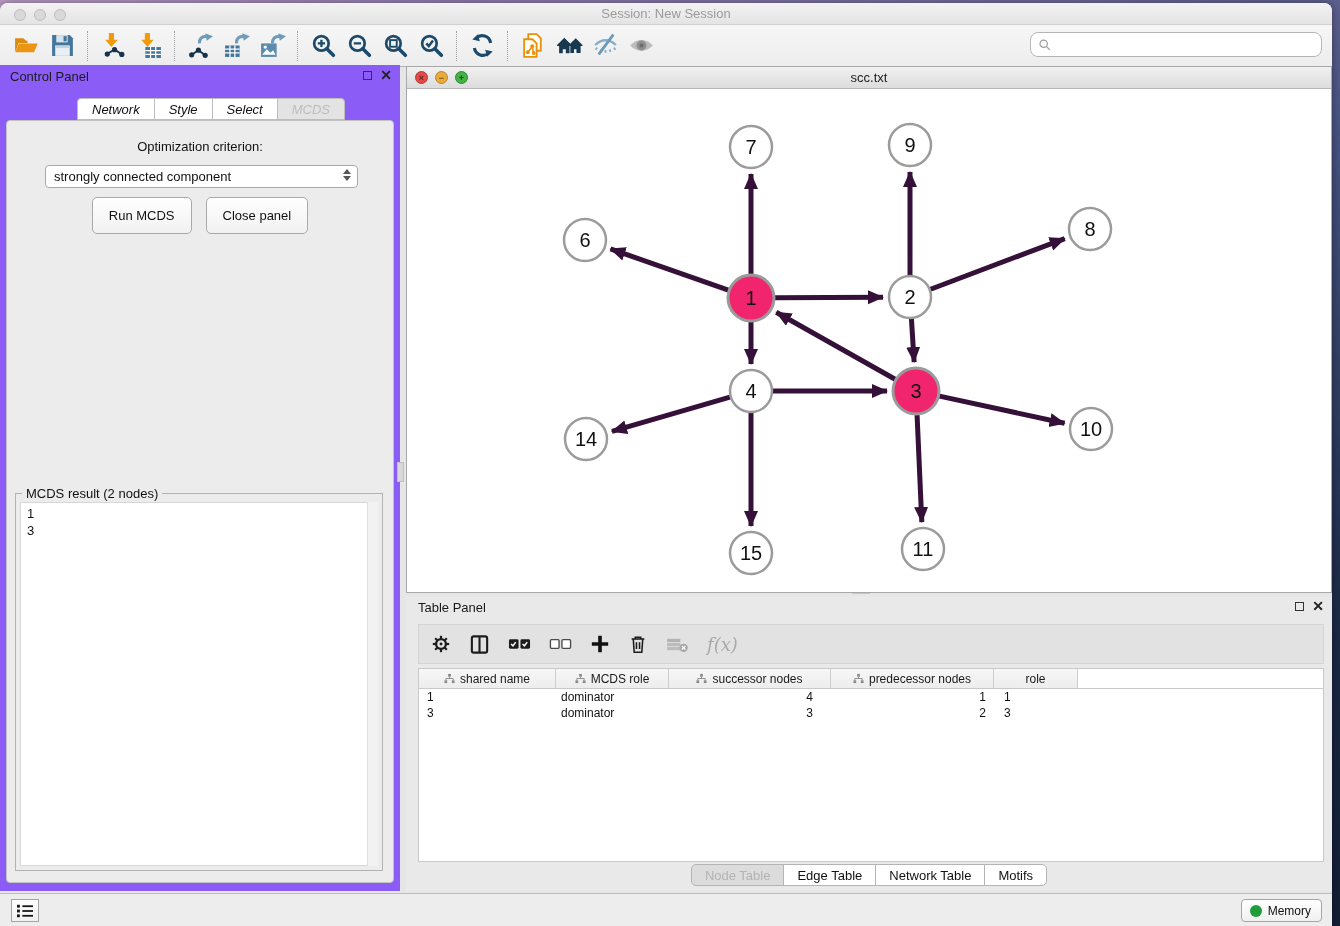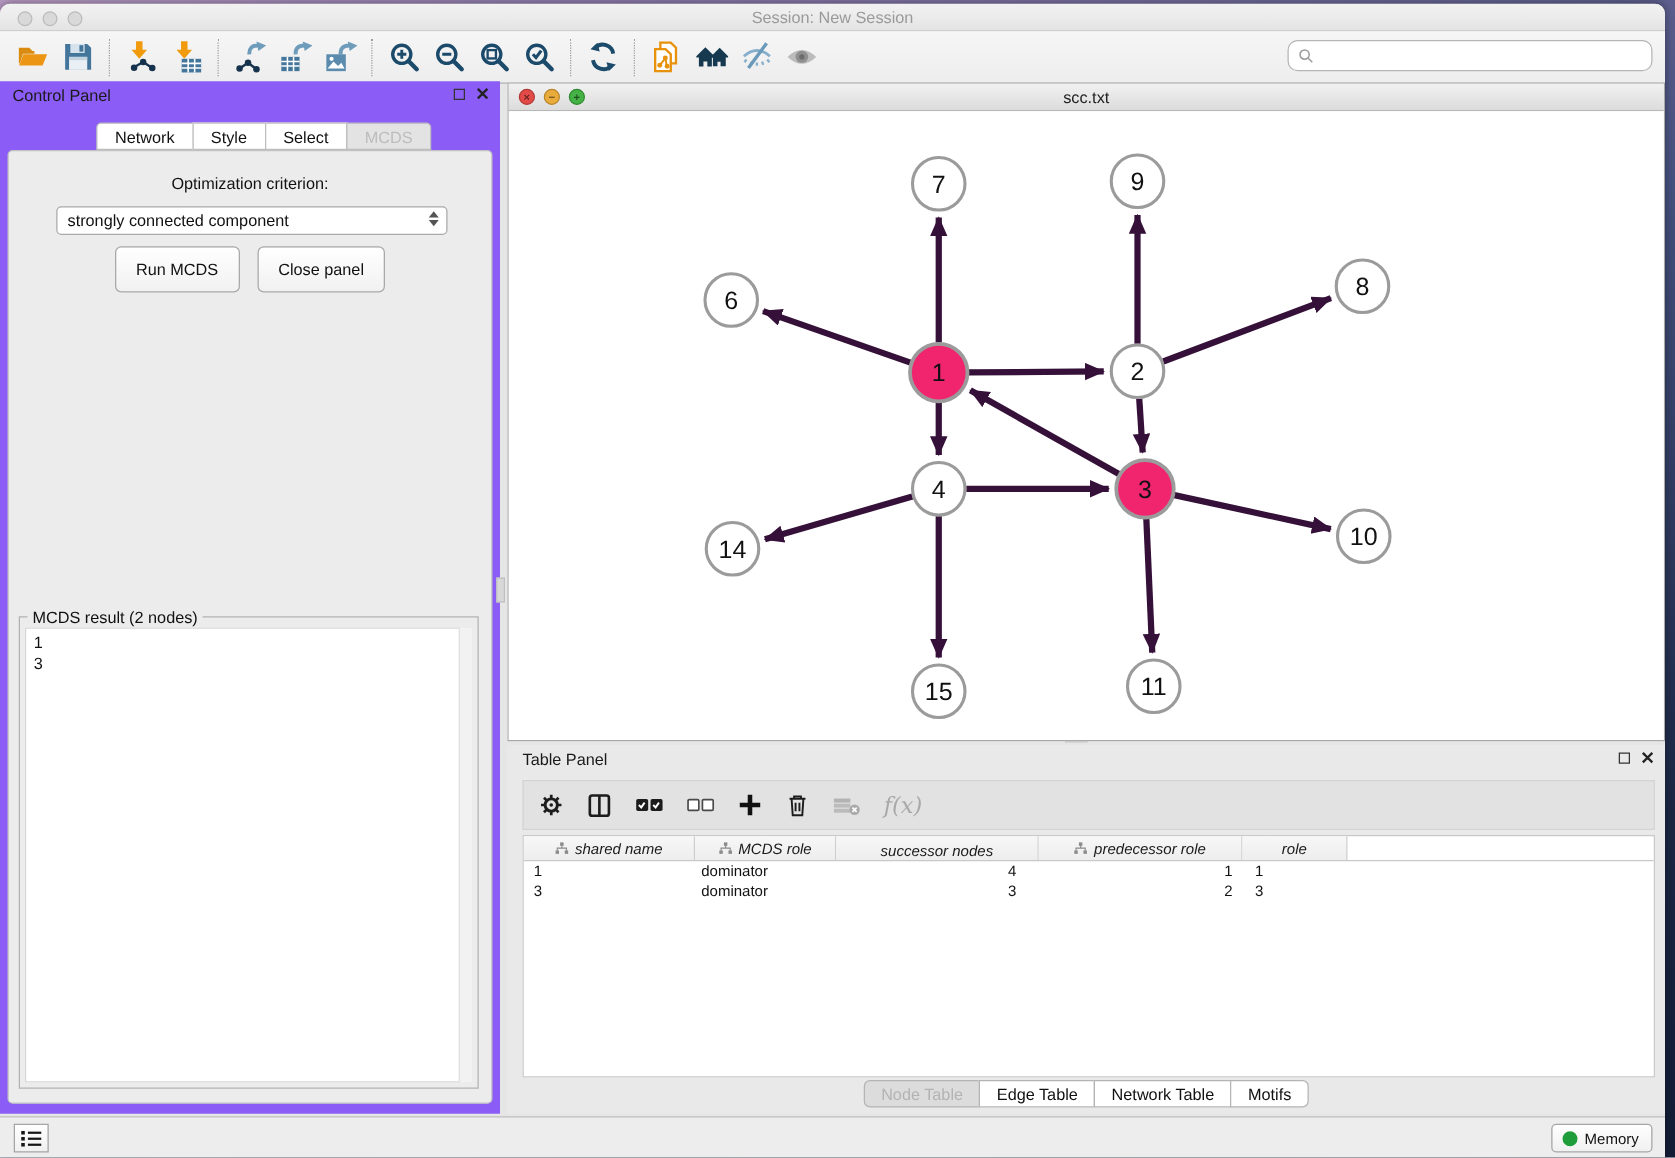--- a/index.html
+++ b/index.html
@@ -32,21 +32,21 @@
   .searchbox input { border:none; outline:none; flex:1; font-size:12px; background:transparent; }
 
   
   .control-panel { position:absolute; left:0; top:62px; width:400px; height:826px; background:#8b5cf6; }
   .panel-head { position:absolute; left:0; top:0; right:0; height:24px; }
   .panel-head .ph-title { position:absolute; left:10px; top:4px; font-size:13px; color:#1a1a1a; }
   .ph-btns { position:absolute; right:8px; top:5px; display:flex; gap:8px; align-items:center; }
   .float-btn { width:9px; height:9px; border:1.5px solid #333; display:inline-block; }
   .close-btn { font-size:14px; font-weight:bold; color:#222; line-height:11px; }
 
-  .cp-tabs { position:absolute; left:77px; top:33px; display:flex; }
+  .cp-tabs { position:absolute; left:77px; top:33px; display:flex;font-style:italic; }
   .cp-tab { height:22px; padding:0 14px; background:#fff; border:1px solid #bdbdbd;
     font-size:13px; line-height:21px; color:#111; margin-left:-1px; }
   .cp-tab:first-child { border-radius:4px 0 0 0; margin-left:0; }
   .cp-tab.disabled-active { background:#e3e3e3; color:#bdbdbd; border-radius:0 4px 0 0; }
 
   .cp-content { position:absolute; left:6px; right:6px; top:55px; bottom:8px;
     background:#ececec; border:1px solid #c2c2c2; border-radius:4px; }
   .opt-label { text-align:center; margin-top:18px; font-size:13px; color:#111; }
   .combo { position:absolute; left:38px; top:44px; width:313px; height:23px; background:#fff;
     border:1px solid #a9a9a9; border-radius:4px; font-size:13px; color:#111;
@@ -87,21 +87,21 @@
   .net-canvas { position:absolute; left:0; top:22px; width:924px; height:503px; background:#fff; }
 
   
   .table-panel { position:absolute; left:406px; top:593px; width:926px; height:295px; background:#e9e9e9; }
   .tp-toolbar { position:absolute; left:12px; right:8px; top:28px; height:40px;
     background:#e2e2e2; border:1px solid #d4d4d4; display:flex; align-items:center; gap:18px; padding-left:12px; }
   .tp-ico { display:flex; align-items:center; justify-content:center; }
   .fx-label { font-family:"DejaVu Serif", serif; font-style:italic; font-size:18px; color:#a9a9a9; }
   .tp-table { position:absolute; left:12px; right:8px; top:72px; height:194px;
     background:#fff; border:1px solid #c9c9c9; overflow:hidden; }
-  .thead { display:flex; height:20px; border-bottom:1px solid #c9c9c9;font-style:italic; }
+  .thead { display:flex; height:20px; border-bottom:1px solid #c9c9c9; }
   .th { background:linear-gradient(#f7f7f7,#ededed); border-right:1px solid #cdcdcd;
     font-size:12px; color:#1a1a1a; display:flex; align-items:center; justify-content:center; gap:5px; }
   .trow { display:flex; height:16px; }
   .td { font-size:12px; color:#111; line-height:16px; overflow:hidden; white-space:nowrap; }
 
   .tp-tabs { position:absolute; left:0; right:0; top:268px; display:flex; justify-content:center; }
   .tp-tab { height:22px; padding:0 13px; background:#fff; border:1px solid #b4b4b4;
     font-size:13px; line-height:21px; color:#111; margin-left:-1px; }
   .tp-tab:first-child { border-radius:5px 0 0 5px; margin-left:0; }
   .tp-tab:last-child { border-radius:0 5px 5px 0; }
@@ -499,41 +499,41 @@
             <svg viewBox="0 0 12 12" width="11" height="11">
               <g fill="#8a8a8a">
                 <rect x="4.5" y="1" width="3" height="3"></rect>
                 <rect x="0.5" y="8" width="3" height="3"></rect>
                 <rect x="8.5" y="8" width="3" height="3"></rect>
               </g>
               <path d="M6 4v2M2 8V6h8v2" stroke="#8a8a8a" fill="none" stroke-width="1"></path>
             </svg>
             <span>MCDS role</span>
           </div>
-          <div class="th" style="width: 162px; flex-direction: column;">
+          <div class="th" style="width: 162px;">
             <svg viewBox="0 0 12 12" width="11" height="11">
               <g fill="#8a8a8a">
                 <rect x="4.5" y="1" width="3" height="3"></rect>
                 <rect x="0.5" y="8" width="3" height="3"></rect>
                 <rect x="8.5" y="8" width="3" height="3"></rect>
               </g>
               <path d="M6 4v2M2 8V6h8v2" stroke="#8a8a8a" fill="none" stroke-width="1"></path>
             </svg>
             <span>successor nodes</span>
           </div>
           <div class="th" style="width: 163px;">
             <svg viewBox="0 0 12 12" width="11" height="11">
               <g fill="#8a8a8a">
                 <rect x="4.5" y="1" width="3" height="3"></rect>
                 <rect x="0.5" y="8" width="3" height="3"></rect>
                 <rect x="8.5" y="8" width="3" height="3"></rect>
               </g>
               <path d="M6 4v2M2 8V6h8v2" stroke="#8a8a8a" fill="none" stroke-width="1"></path>
             </svg>
-            <span>predecessor role</span>
+            <span>predecessor nodes</span>
           </div>
           <div class="th" style="width: 84px;">
             <span>role</span>
           </div>
         </div>
       <div class="tbody">
           <div class="trow">
             <div class="td" style="width: 137px; text-align: left; padding: 0px 0px 0px 8px;">1</div>
             <div class="td" style="width: 113px; text-align: left; padding: 0px 0px 0px 5px;">dominator</div>
             <div class="td" style="width: 162px; text-align: right; padding: 0px 18px 0px 0px;">4</div>

